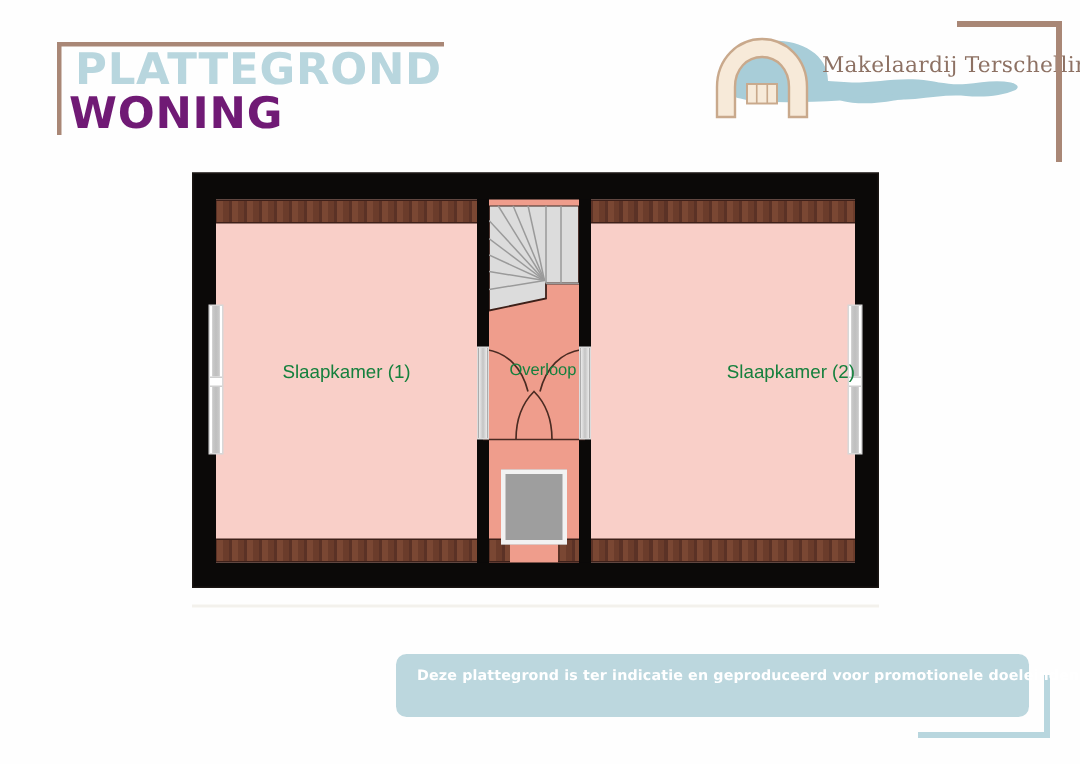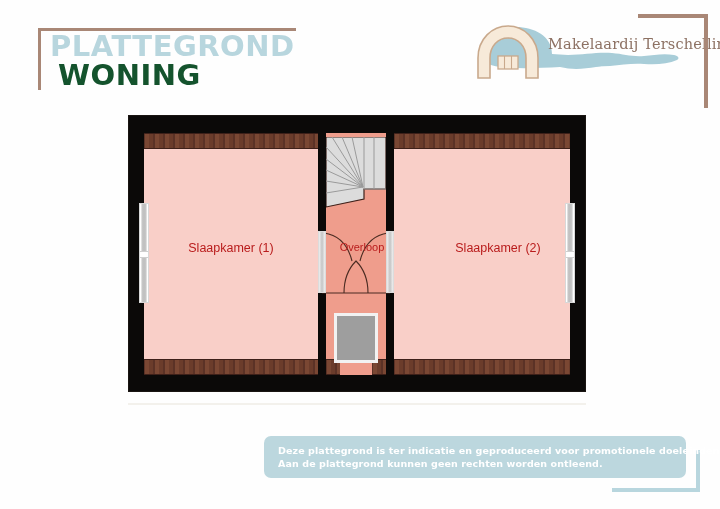--- a/index.html
+++ b/index.html
@@ -43,23 +43,23 @@
     line-height: 30px;
     font-family: "DejaVu Sans", sans-serif;
     white-space: nowrap;
   }
   #title-line-1 {
     left: 12px;
     top: 3px;
     color: #b8d6de;
   }
   #title-line-2 {
-    left: 20px;
+    left: 8px;
     top: 32px;
-    color: #14532d;
+    color: #701a75;
   }
 
   
   #logo-block {
     position: absolute;
     left: 470px;
     top: 16px;
     width: 225px;
     height: 68px;
   }
@@ -218,26 +218,26 @@
     background: #9e9e9e;
     border: 3px solid #f2f2f2;
     box-sizing: border-box;
   }
 
   
   .room-label {
     position: absolute;
     font-family: "Liberation Sans", sans-serif;
     font-size: 12.5px;
-    color: #b91c1c;
+    color: #15803d;
     white-space: nowrap;
     text-align: center;
   }
   #label-bedroom-1 { left: 16px;  top: 126px; width: 174px; }
-  #label-bedroom-2 { left: 282px; top: 126px; width: 176px; }
+  #label-bedroom-2 { left: 266px; top: 126px; width: 176px; text-align: right; }
   #label-landing   { left: 196px; top: 126px; width: 76px; font-size: 11px; }
 
   
   #plan-underline {
     position: absolute;
     left: 128px;
     top: 403px;
     width: 458px;
     height: 2px;
     background: #f3f1ec;
@@ -364,14 +364,13 @@
   <div class="room-label" id="label-bedroom-1">Slaapkamer (1)</div>
   <div class="room-label" id="label-landing">Overloop</div>
   <div class="room-label" id="label-bedroom-2">Slaapkamer (2)</div>
 </div>
 
 <div id="plan-underline"></div>
 
 <div id="disclaimer-bracket"></div>
 <div id="disclaimer-box">
   <div class="disclaimer-line" id="disclaimer-line-1">Deze plattegrond is ter indicatie en geproduceerd voor promotionele doeleinden.</div>
-  <div class="disclaimer-line" id="disclaimer-line-2">Aan de plattegrond kunnen geen rechten worden ontleend.</div>
 </div>
 
 </body></html>

